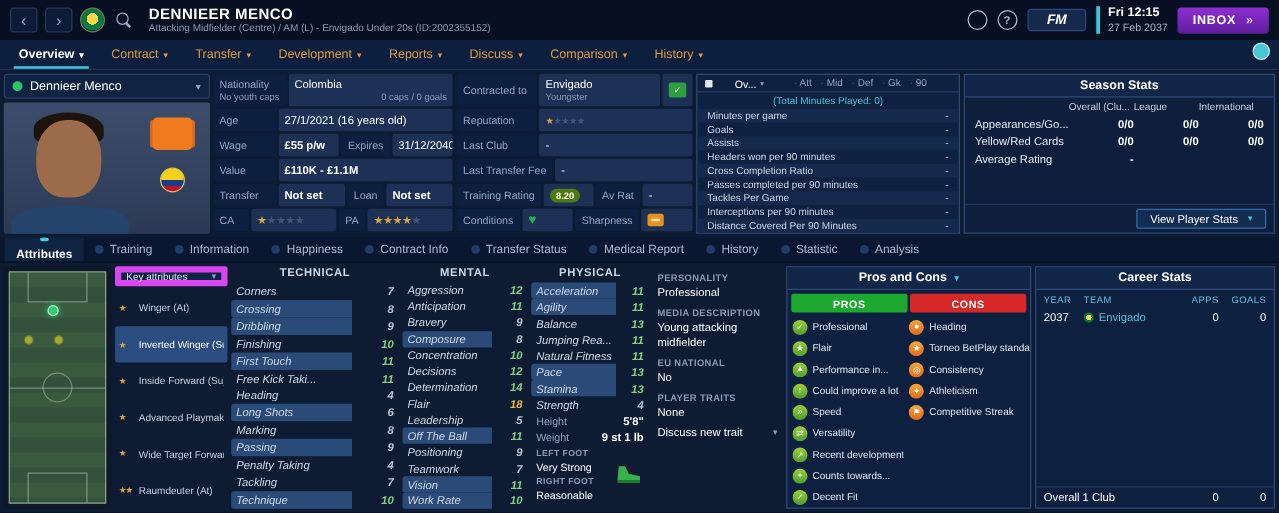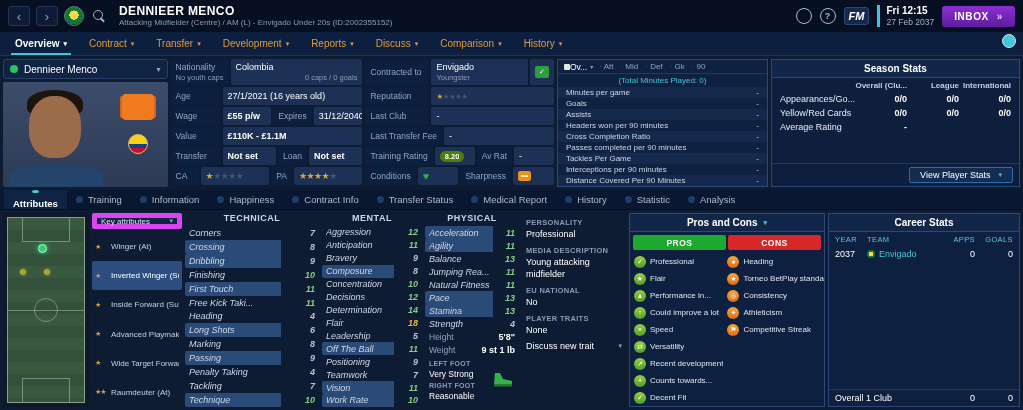--- a/index.html
+++ b/index.html
@@ -11,21 +11,21 @@
   .navbtn{width:22px;height:20px;border:1px solid #24365c;border-radius:3px;color:#8fa2c4;display:flex;align-items:center;justify-content:center;font-size:13px;background:#0d1b36;cursor:pointer;}
   .club-badge{width:20px;height:20px;border-radius:50%;background:radial-gradient(circle at 50% 45%,#ffd54a 0 34%,#0a7a3c 35% 68%,#132b4b 69%);border:1px solid #6d7d52;}
   .search-icon{width:15px;height:15px;position:relative;margin:0 2px;cursor:pointer;}
   .search-icon::before{content:"";position:absolute;width:8px;height:8px;border:1.5px solid #9fb2d0;border-radius:50%;left:1px;top:1px;}
   .search-icon::after{content:"";position:absolute;width:5px;height:1.5px;background:#9fb2d0;transform:rotate(45deg);left:8px;top:10px;}
   .tb-name{margin-left:4px;line-height:1.15;}
   .tb-player{font-size:12px;font-weight:bold;color:#ffffff;letter-spacing:.4px;}
   .tb-sub{font-size:8px;color:#8b9ab5;}
   .tb-right{margin-left:auto;display:flex;align-items:center;gap:8px;}
   .circle-icon{width:16px;height:16px;border-radius:50%;border:1.3px solid #aebad0;color:#aebad0;font-size:9px;font-weight:bold;display:flex;align-items:center;justify-content:center;cursor:pointer;}
-  .fm-logo{font-size:11px;font-weight:bold;font-style:italic;color:#fff;background:#15294d;border:1px solid #2c4878;border-radius:3px;padding:2px 4px;}
+  .fm-logo{font-size:11px;font-weight:bold;font-style:italic;color:#fff;background:#15294d;border:1px solid #2c4878;border-radius:3px;padding:2px 15px;}
   .tb-date{border-left:3px solid #3ec6da;padding-left:6px;line-height:1.2;}
   .tb-date1{font-size:10px;font-weight:bold;color:#fff;}
   .tb-date2{font-size:8.5px;color:#9fb2d0;}
   .inbox-btn{background:linear-gradient(180deg,#8e2fd1,#5d1d9e);border-radius:3px;padding:5px 12px;display:flex;align-items:center;gap:8px;font-size:10px;font-weight:bold;color:#fff;letter-spacing:.6px;cursor:pointer;}
   .inbox-arrow{font-size:10px;color:#e6ccff;}
   .notify-bubble{position:absolute;right:7px;top:34px;width:14px;height:14px;border-radius:50%;background:#49c6d8;border:1px solid #bdeef5;z-index:5;}
 
   
   .navbar{height:24px;background:#0c1f3e;display:flex;align-items:stretch;padding:0 4px;border-bottom:1px solid #1c3258;}
   .nav-tab{display:flex;align-items:center;gap:4px;padding:0 11px;font-size:10px;color:#e09a3e;position:relative;cursor:pointer;}
@@ -61,36 +61,36 @@
   .greystar{color:#445574;}
   .stars{font-size:9px;letter-spacing:-.5px;}
   .stars.small{font-size:7.5px;}
   .rating-badge{background:#4d7c0f;color:#fff;font-size:7.5px;font-weight:bold;border-radius:7px;padding:1px 5px;}
   .heart{color:#27b24b;font-size:11px;}
   .sharp-ico{width:13px;height:10px;background:#e8921e;border-radius:2px;position:relative;}
   .sharp-ico::after{content:"";position:absolute;left:3px;top:4px;width:7px;height:2px;background:#ffe2b5;}
   .wp-badge{width:14px;height:12px;background:#2f9e3f;border-radius:2px;color:#fff;font-size:7px;display:flex;align-items:center;justify-content:center;margin-left:auto;}
 
   .minutes{width:218px;border:1px solid #2c4878;background:#0f2140;display:flex;flex-direction:column;}
-  .m-head{display:flex;align-items:center;gap:0;padding:0 6px;height:15px;border-bottom:1px solid #223a63;}
+  .m-head{display:flex;align-items:center;gap:18px;padding:0 6px;height:15px;border-bottom:1px solid #223a63;}
   .m-sq{width:6px;height:6px;background:#dfe6f0;border-radius:1px;}
   .m-dd{color:#fff;font-size:8.5px;display:flex;align-items:center;gap:3px;cursor:pointer;}
   .m-dd .caret{font-size:6px;color:#8fa2c4;}
   .m-opts{display:flex;gap:7px;margin-left:6px;}
   .m-opt{color:#8fa2c4;font-size:8px;cursor:pointer;}
   .m-opt::before{content:"· ";color:#45597f;}
   .m-title{color:#3ec6da;text-align:center;font-size:8px;height:13px;line-height:13px;}
   .m-row{display:flex;justify-content:space-between;height:11px;line-height:11px;font-size:8px;padding:0 8px;color:#cdd6e6;}
   .m-rows .m-row:nth-of-type(odd){background:#15294d;}
 
   .season{flex:1;border:1px solid #2c4878;display:flex;flex-direction:column;background:#0e1f3d;}
   .panel-head{height:18px;border-bottom:1px solid #2c4878;display:flex;align-items:center;justify-content:center;gap:6px;font-size:10px;font-weight:bold;color:#fff;background:#12264a;}
   .s-cols{display:flex;font-size:8px;color:#c3cede;padding:3px 8px 2px;}
   .s-cols .sp{flex:1;}
-  .s-cols .sc{width:52px;text-align:right;white-space:nowrap;overflow:hidden;font-weight:bold;}
+  .s-cols .sc{width:52px;white-space:nowrap;overflow:hidden;}
   .s-row{display:flex;font-size:9px;padding:2px 8px;color:#e6ecf5;}
   .s-label{flex:1;white-space:nowrap;overflow:hidden;}
   .s-val{width:52px;text-align:right;font-weight:bold;color:#fff;}
   .s-foot{margin-top:auto;border-top:1px solid #223a63;display:flex;justify-content:flex-end;padding:3px 6px;}
   .view-stats-btn{border:1px solid #2e6ca8;background:#132c52;color:#fff;font-size:9px;padding:2px 10px;border-radius:2px;display:flex;align-items:center;gap:8px;cursor:pointer;}
   .view-stats-btn .caret{font-size:7px;color:#49c6d8;}
 
   
   .subtabs{height:20px;display:flex;align-items:stretch;background:#0a1730;padding:0 4px;border-bottom:1px solid #060d1d;}
   .subtab{display:flex;align-items:center;gap:5px;padding:0 9px;font-size:9.5px;color:#aebad0;cursor:pointer;}

